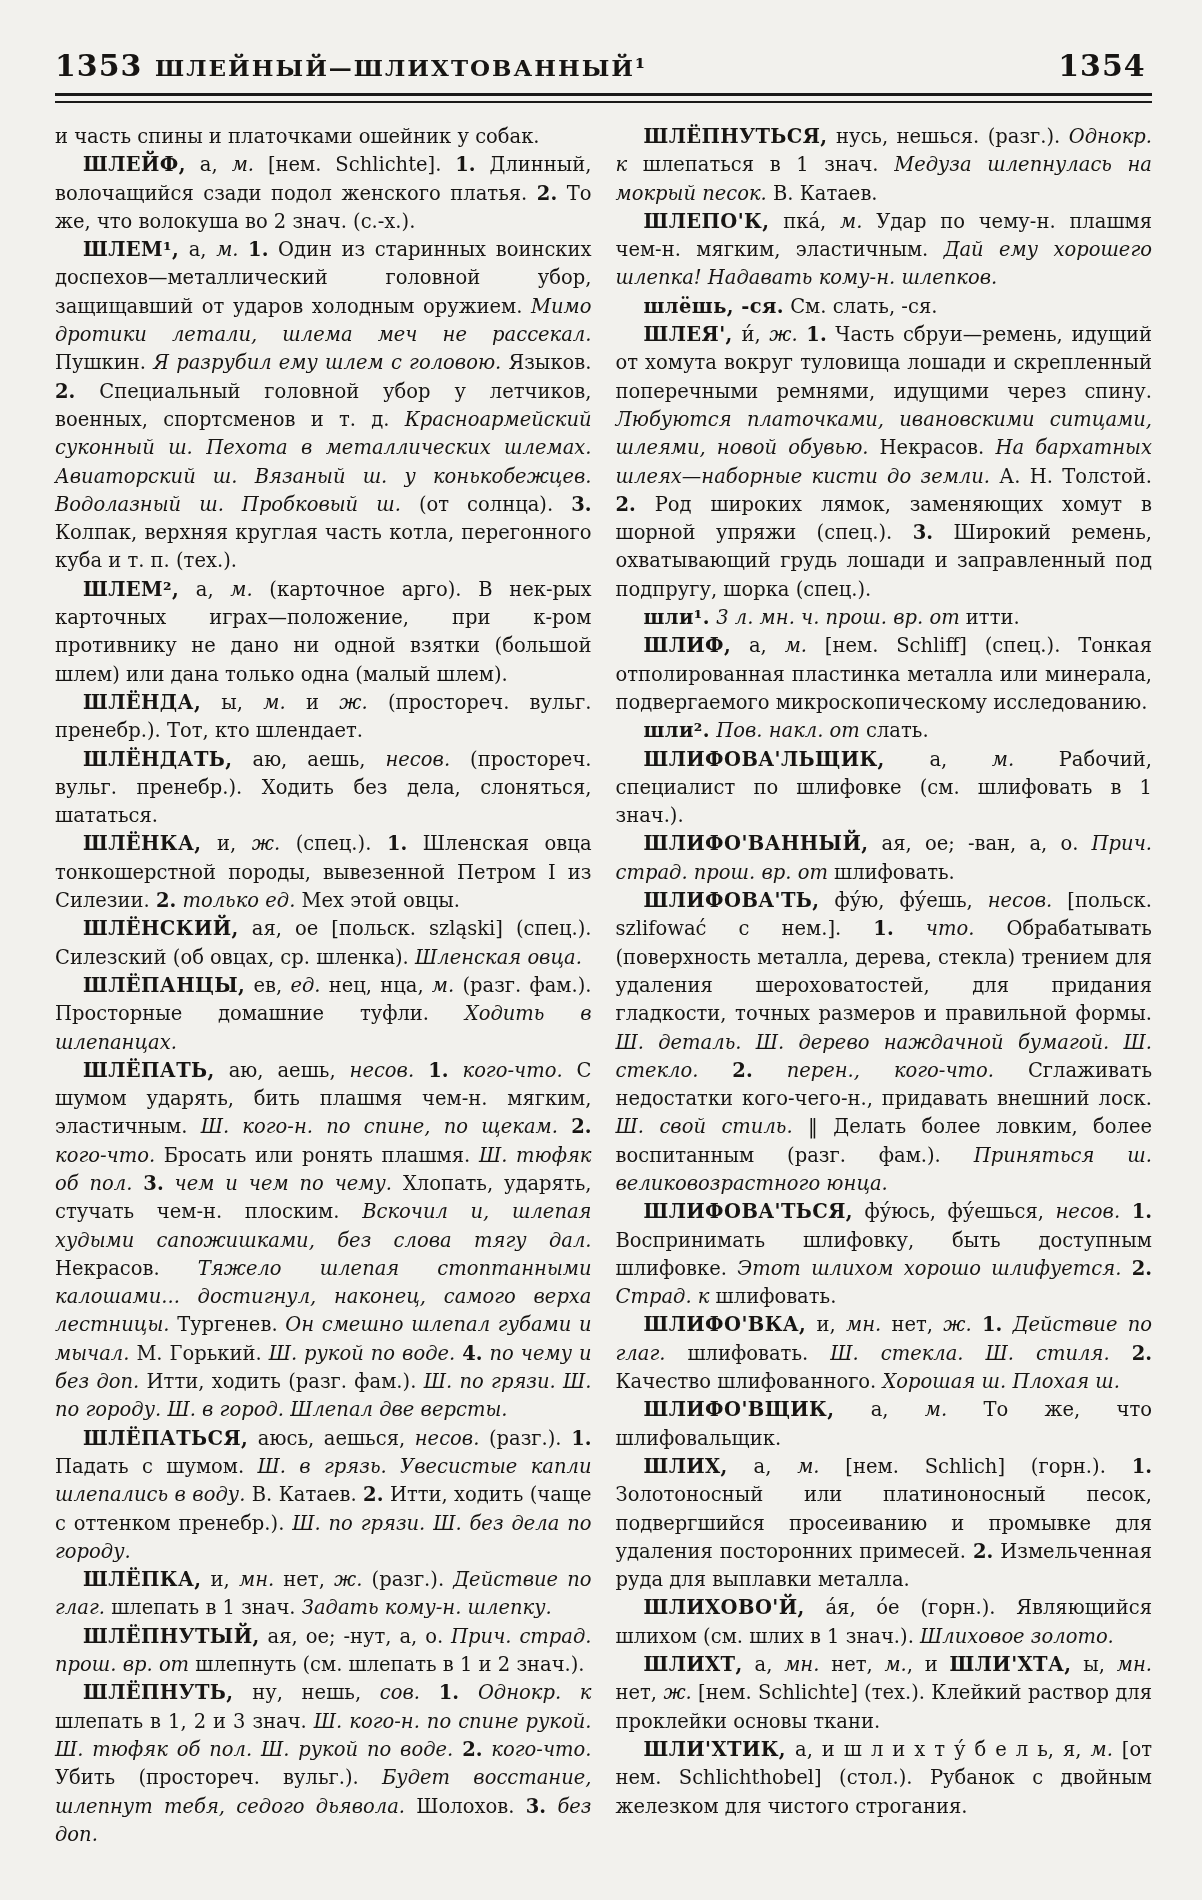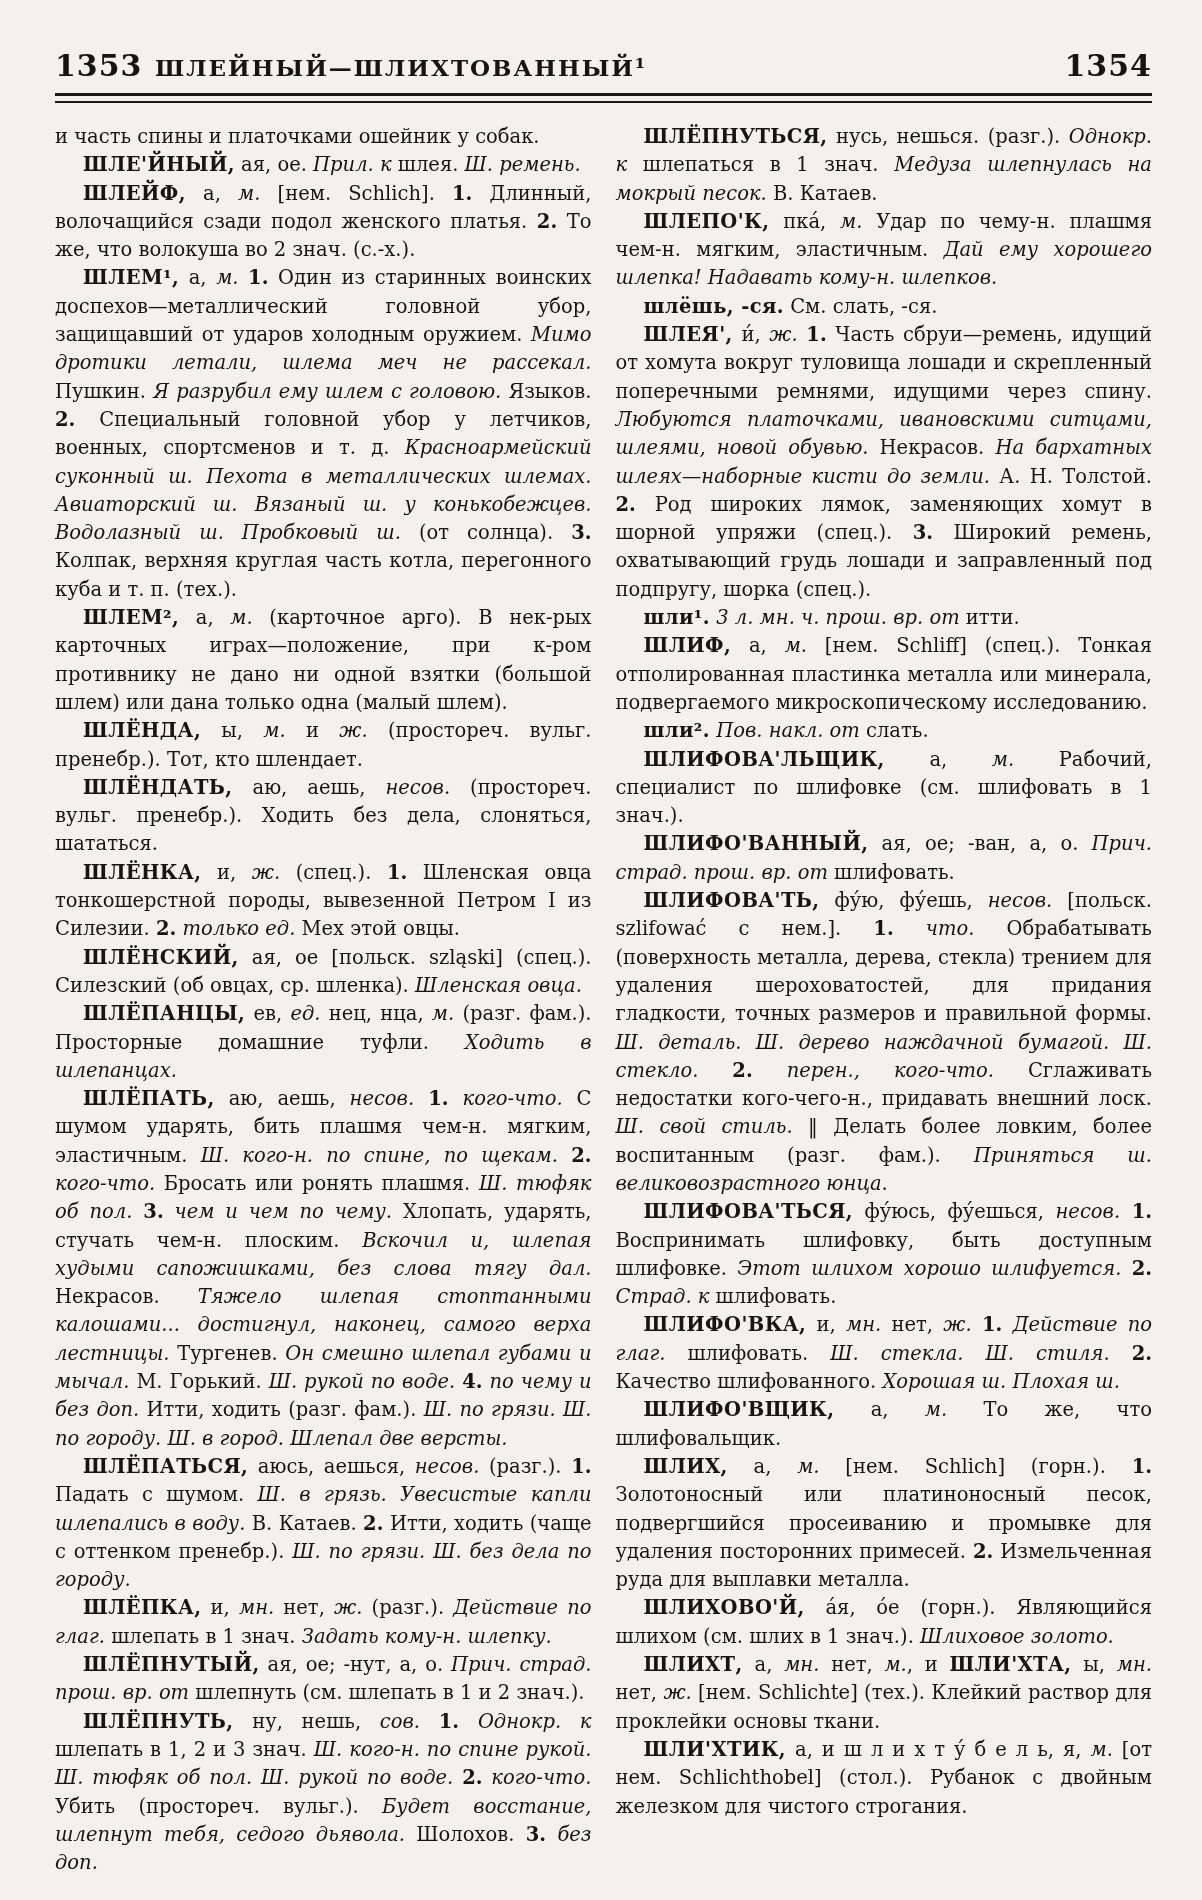--- a/index.html
+++ b/index.html
@@ -6,21 +6,21 @@
   body{
     width:1202px;height:1900px;
     background:#f2f1ed;
     color:#171513;
     font-family:"DejaVu Serif", serif;
     overflow:hidden;
   }
   .page{padding:48px 50px 0 55px}
   .pagehead{display:flex;align-items:baseline;font-weight:bold}
   .pn{font-size:30px;width:100px;letter-spacing:1px}
-  .pn.right{text-align:right}
+  .pn.right{text-align:center}
   .rh{flex:1;font-size:23px;letter-spacing:2px;font-weight:bold}
   .rule{margin-top:10px;height:5px;border-top:3px solid #1b1a18;border-bottom:2px solid #1b1a18}
   .cols{display:flex;gap:24px;margin-top:20px}
   .col{width:537px;font-size:19.5px;line-height:28.3px;text-align:justify}
   .entry{margin:0;text-indent:28px}
   .entry.noindent{text-indent:0}
   .col b{font-weight:bold}
   .col b.hw{letter-spacing:.4px}
   .col i{font-style:italic}
 </style>
@@ -30,22 +30,21 @@
 <div class="page">
   <div class="pagehead">
     <div class="pn">1353</div>
     <div class="rh">ШЛЕЙНЫЙ—ШЛИХТОВАННЫЙ¹</div>
     <div class="pn right">1354</div>
   </div>
   <div class="rule"></div>
   <div class="cols">
     <div class="col">
         <p class="entry noindent"><span>и часть спины и платочками ошейник у собак.</span></p>
-        <p class="entry"><b class="hw">ШЛЕ'ЙНЫЙ,</b><span> ая, ое. </span><i>Прил. к</i><span> шлея. </span><i>Ш. ремень.</i></p>
-        <p class="entry"><b class="hw">ШЛЕЙФ,</b><span> а, </span><i>м.</i><span> [нем. Schlich]. </span><b>1.</b><span> Длинный, волочащийся сзади подол женского платья. </span><b>2.</b><span> То же, что волокуша во 2 знач. (с.-х.).</span></p>
+        <p class="entry"><b class="hw">ШЛЕЙФ,</b><span> а, </span><i>м.</i><span> [нем. Schlichte]. </span><b>1.</b><span> Длинный, волочащийся сзади подол женского платья. </span><b>2.</b><span> То же, что волокуша во 2 знач. (с.-х.).</span></p>
         <p class="entry"><b class="hw">ШЛЕМ¹,</b><span> а, </span><i>м.</i><span> </span><b>1.</b><span> Один из старинных воинских доспехов—металлический головной убор, защищавший от ударов холодным оружием. </span><i>Мимо дротики летали, шлема меч не рассекал.</i><span> Пушкин. </span><i>Я разрубил ему шлем с головою.</i><span> Языков. </span><b>2.</b><span> Специальный головной убор у летчиков, военных, спортсменов и т. д. </span><i>Красноармейский суконный ш. Пехота в металлических шлемах. Авиаторский ш. Вязаный ш. у конькобежцев. Водолазный ш. Пробковый ш.</i><span> (от солнца). </span><b>3.</b><span> Колпак, верхняя круглая часть котла, перегонного куба и т. п. (тех.).</span></p>
         <p class="entry"><b class="hw">ШЛЕМ²,</b><span> а, </span><i>м.</i><span> (карточное арго). В нек-рых карточных играх—положение, при к-ром противнику не дано ни одной взятки (большой шлем) или дана только одна (малый шлем).</span></p>
         <p class="entry"><b class="hw">ШЛЁНДА,</b><span> ы, </span><i>м.</i><span> и </span><i>ж.</i><span> (простореч. вульг. пренебр.). Тот, кто шлендает.</span></p>
         <p class="entry"><b class="hw">ШЛЁНДАТЬ,</b><span> аю, аешь, </span><i>несов.</i><span> (простореч. вульг. пренебр.). Ходить без дела, слоняться, шататься.</span></p>
         <p class="entry"><b class="hw">ШЛЁНКА,</b><span> и, </span><i>ж.</i><span> (спец.). </span><b>1.</b><span> Шленская овца тонкошерстной породы, вывезенной Петром I из Силезии. </span><b>2.</b><span> </span><i>только ед.</i><span> Мех этой овцы.</span></p>
         <p class="entry"><b class="hw">ШЛЁНСКИЙ,</b><span> ая, ое [польск. szląski] (спец.). Силезский (об овцах, ср. шленка). </span><i>Шленская овца.</i></p>
         <p class="entry"><b class="hw">ШЛЁПАНЦЫ,</b><span> ев, </span><i>ед.</i><span> нец, нца, </span><i>м.</i><span> (разг. фам.). Просторные домашние туфли. </span><i>Ходить в шлепанцах.</i></p>
         <p class="entry"><b class="hw">ШЛЁПАТЬ,</b><span> аю, аешь, </span><i>несов.</i><span> </span><b>1.</b><span> </span><i>кого-что.</i><span> С шумом ударять, бить плашмя чем-н. мягким, эластичным. </span><i>Ш. кого-н. по спине, по щекам.</i><span> </span><b>2.</b><span> </span><i>кого-что.</i><span> Бросать или ронять плашмя. </span><i>Ш. тюфяк об пол.</i><span> </span><b>3.</b><span> </span><i>чем и чем по чему.</i><span> Хлопать, ударять, стучать чем-н. плоским. </span><i>Вскочил и, шлепая худыми сапожишками, без слова тягу дал.</i><span> Некрасов. </span><i>Тяжело шлепая стоптанными калошами... достигнул, наконец, самого верха лестницы.</i><span> Тургенев. </span><i>Он смешно шлепал губами и мычал.</i><span> М. Горький. </span><i>Ш. рукой по воде.</i><span> </span><b>4.</b><span> </span><i>по чему и без доп.</i><span> Итти, ходить (разг. фам.). </span><i>Ш. по грязи. Ш. по городу. Ш. в город. Шлепал две версты.</i></p>
         <p class="entry"><b class="hw">ШЛЁПАТЬСЯ,</b><span> аюсь, аешься, </span><i>несов.</i><span> (разг.). </span><b>1.</b><span> Падать с шумом. </span><i>Ш. в грязь. Увесистые капли шлепались в воду.</i><span> В. Катаев. </span><b>2.</b><span> Итти, ходить (чаще с оттенком пренебр.). </span><i>Ш. по грязи. Ш. без дела по городу.</i></p>
         <p class="entry"><b class="hw">ШЛЁПКА,</b><span> и, </span><i>мн.</i><span> нет, </span><i>ж.</i><span> (разг.). </span><i>Действие по глаг.</i><span> шлепать в 1 знач. </span><i>Задать кому-н. шлепку.</i></p>

